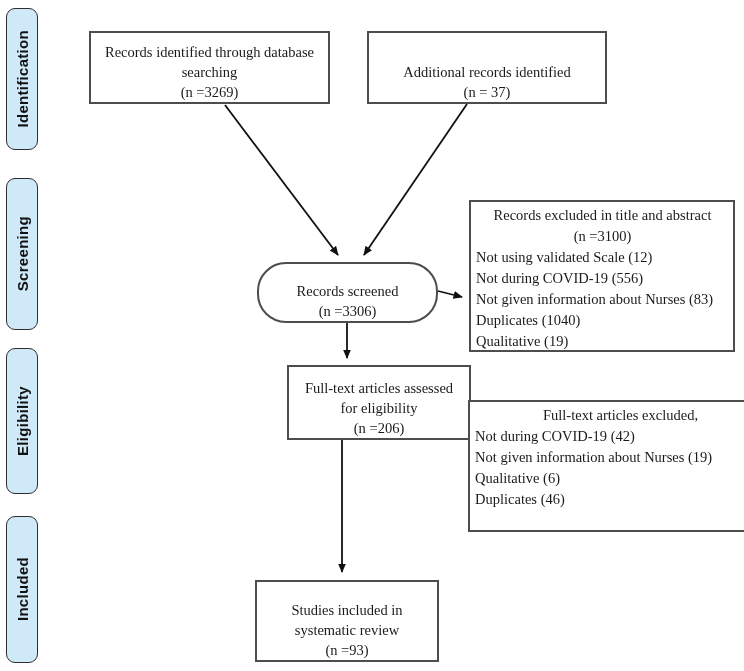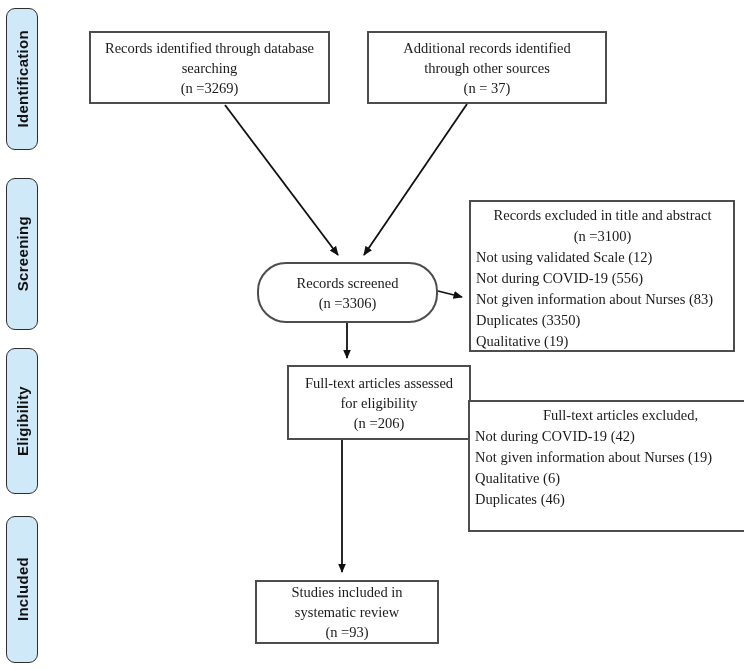--- a/index.html
+++ b/index.html
@@ -40,21 +40,21 @@
     white-space: nowrap;
   }
   
   .fbox {
     position: absolute;
     background: #ffffff;
     border: 2px solid #4d4d4d;
     box-sizing: border-box;
     display: flex;
     flex-direction: column;
-    justify-content: center;
+    justify-content: flex-end;
     align-items: center;
     font-size: 14.5px;
     line-height: 20px;
     text-align: center;
   }
   .fbox .bline { white-space: nowrap; }
   .fbox.detail {
     justify-content: flex-start;
     align-items: stretch;
     text-align: left;
@@ -65,21 +65,21 @@
     text-align: center;
     white-space: nowrap;
   }
   .fbox.detail .reason-line { white-space: nowrap; }
   #box-database        { left: 89px;  top: 31px;  width: 241px; height: 73px; }
   #box-other-sources   { left: 367px; top: 31px;  width: 240px; height: 73px; }
   #box-records-screened{ left: 257px; top: 262px; width: 181px; height: 61px; border-radius: 29px; }
   #box-records-excluded{ left: 469px; top: 200px; width: 266px; height: 152px; }
   #box-fulltext-assessed { left: 255px; top: 365px; width: 184px; height: 75px; margin-left: 32px; }
   #box-fulltext-excluded { left: 468px; top: 400px; width: 304px; height: 132px; }
-  #box-studies-included  { left: 255px; top: 580px; width: 184px; height: 64px; }
+  #box-studies-included  { left: 255px; top: 580px; width: 184px; height: 82px; }
   
   #arrow-layer {
     position: absolute;
     left: 0; top: 0;
     width: 744px;
     height: 671px;
     pointer-events: none;
   }
 </style>
 </head>
@@ -115,36 +115,35 @@
   </svg>
 
   <div class="fbox" id="box-database">
     <div class="bline">Records identified through database</div>
     <div class="bline">searching</div>
     <div class="bline">(n =3269)</div>
   </div>
 
   <div class="fbox" id="box-other-sources">
     <div class="bline">Additional records identified</div>
-    <div class="bline">through other sources</div>
     <div class="bline">(n = 37)</div>
   </div>
 
   <div class="fbox" id="box-records-screened">
     <div class="bline">Records screened</div>
     <div class="bline">(n =3306)</div>
   </div>
 
   <div class="fbox detail" id="box-records-excluded">
     <div class="title-line">Records excluded in title and abstract</div>
     <div class="title-line">(n =3100)</div>
     <div class="reason-line">Not using validated Scale (12)</div>
     <div class="reason-line">Not during COVID-19 (556)</div>
     <div class="reason-line">Not given information about Nurses (83)</div>
-    <div class="reason-line">Duplicates (3350)</div>
+    <div class="reason-line">Duplicates (1040)</div>
     <div class="reason-line">Qualitative (19)</div>
   </div>
 
   <div class="fbox" id="box-fulltext-assessed">
     <div class="bline">Full-text articles assessed</div>
     <div class="bline">for eligibility</div>
     <div class="bline">(n =206)</div>
   </div>
 
   <div class="fbox detail" id="box-fulltext-excluded">

